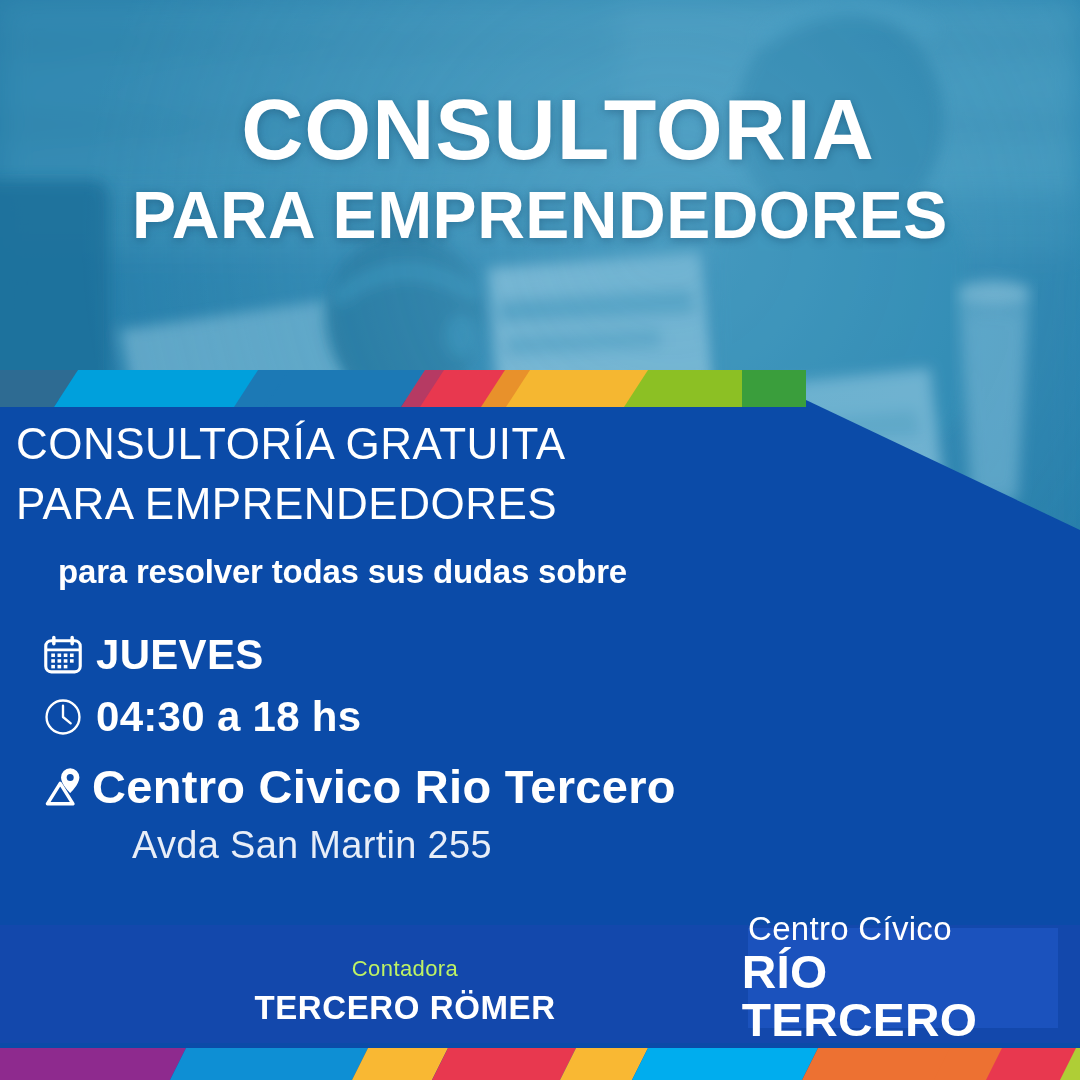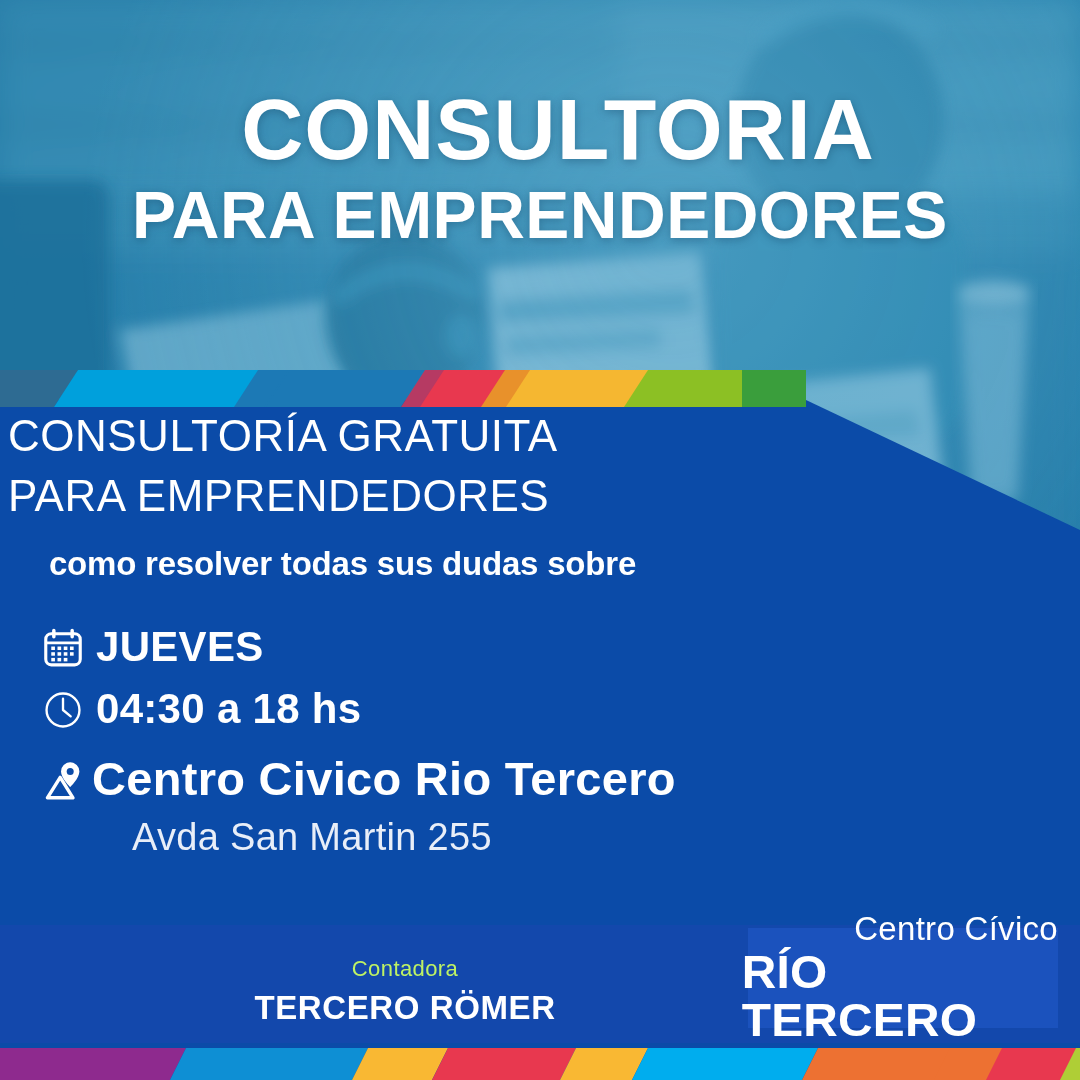--- a/index.html
+++ b/index.html
@@ -39,35 +39,35 @@
   .panel{
     position:absolute;left:0;top:400px;width:1080px;height:530px;z-index:5;
   }
   .panel svg{display:block;}
 
   
   .content{position:absolute;left:0;top:400px;width:1080px;z-index:8;}
 
   .sub{
     color:#ffffff;font-size:44px;font-weight:normal;
-    letter-spacing:0.5px;line-height:1.18;margin:0;padding:0 0 0 8px;
+    letter-spacing:0.5px;line-height:1.18;margin:8px;padding:0 0 0 8px;
   }
   .sub .s1{display:block;padding-top:10px;}
   .sub .s2{display:block;padding-top:8px;}
 
   .blurb{
     color:#ffffff;text-align:center;font-weight:bold;
     font-size:33px;line-height:1.44;letter-spacing:-0.2px;
     margin:18px 0 0 0;padding:0 395px 0 0;
   }
   .blurb span{display:block;}
 
   
   .details{margin-top:36px;padding-left:40px;}
-  .row{display:flex;align-items:flex-end;margin-bottom:10px;}
+  .row{display:flex;align-items:center;margin-bottom:10px;}
   .row .ic{
     flex:0 0 auto;display:flex;align-items:center;justify-content:center;
     margin-right:10px;
   }
   .row .tx{color:#ffffff;font-weight:bold;letter-spacing:0.3px;}
 
   .row-day .ic{width:46px;height:46px;}
   .row-day .tx{font-size:42px;}
 
   .row-time{margin-top:14px;}
@@ -98,21 +98,21 @@
   }
   .credit .name{
     display:block;color:#ffffff;font-size:33px;font-weight:bold;
     letter-spacing:0.6px;line-height:1.45;
   }
 
   .logo{
     position:absolute;left:748px;top:928px;width:310px;height:100px;
     background:#1B52BD;z-index:11;
     display:flex;flex-direction:column;justify-content:center;
-    align-items:flex-end;
+    align-items:flex-start;
   }
   .logo .lt{
     color:#ffffff;font-size:33px;font-weight:normal;letter-spacing:0.3px;
     line-height:1.12;
   }
   .logo .lb{
     color:#ffffff;font-size:46px;font-weight:bold;letter-spacing:0.2px;
     line-height:1.05;transform:scaleX(1.04);transform-origin:center;
   }
 
@@ -256,21 +256,21 @@
   </div>
 
   <div class="content">
 
     <div class="sub">
       <span class="s1">CONSULTORÍA GRATUITA</span>
       <span class="s2">PARA EMPRENDEDORES</span>
     </div>
 
     <div class="blurb">
-      <span>como resolver todas sus dudas sobre</span>
+      <span>para resolver todas sus dudas sobre</span>
     </div>
 
     <div class="details">
 
       <div class="row row-day">
         <span class="ic">
           <svg width="44" height="44" viewBox="0 0 24 24" aria-hidden="true">
             <rect x="2.6" y="4.2" width="18.8" height="17" rx="3" fill="none" stroke="#ffffff" stroke-width="1.7"></rect>
             <path d="M7 2.4 v3.4 M17 2.4 v3.4" stroke="#ffffff" stroke-width="1.9" stroke-linecap="round"></path>
             <path d="M2.6 9.2 H21.4" stroke="#ffffff" stroke-width="1.6"></path>

